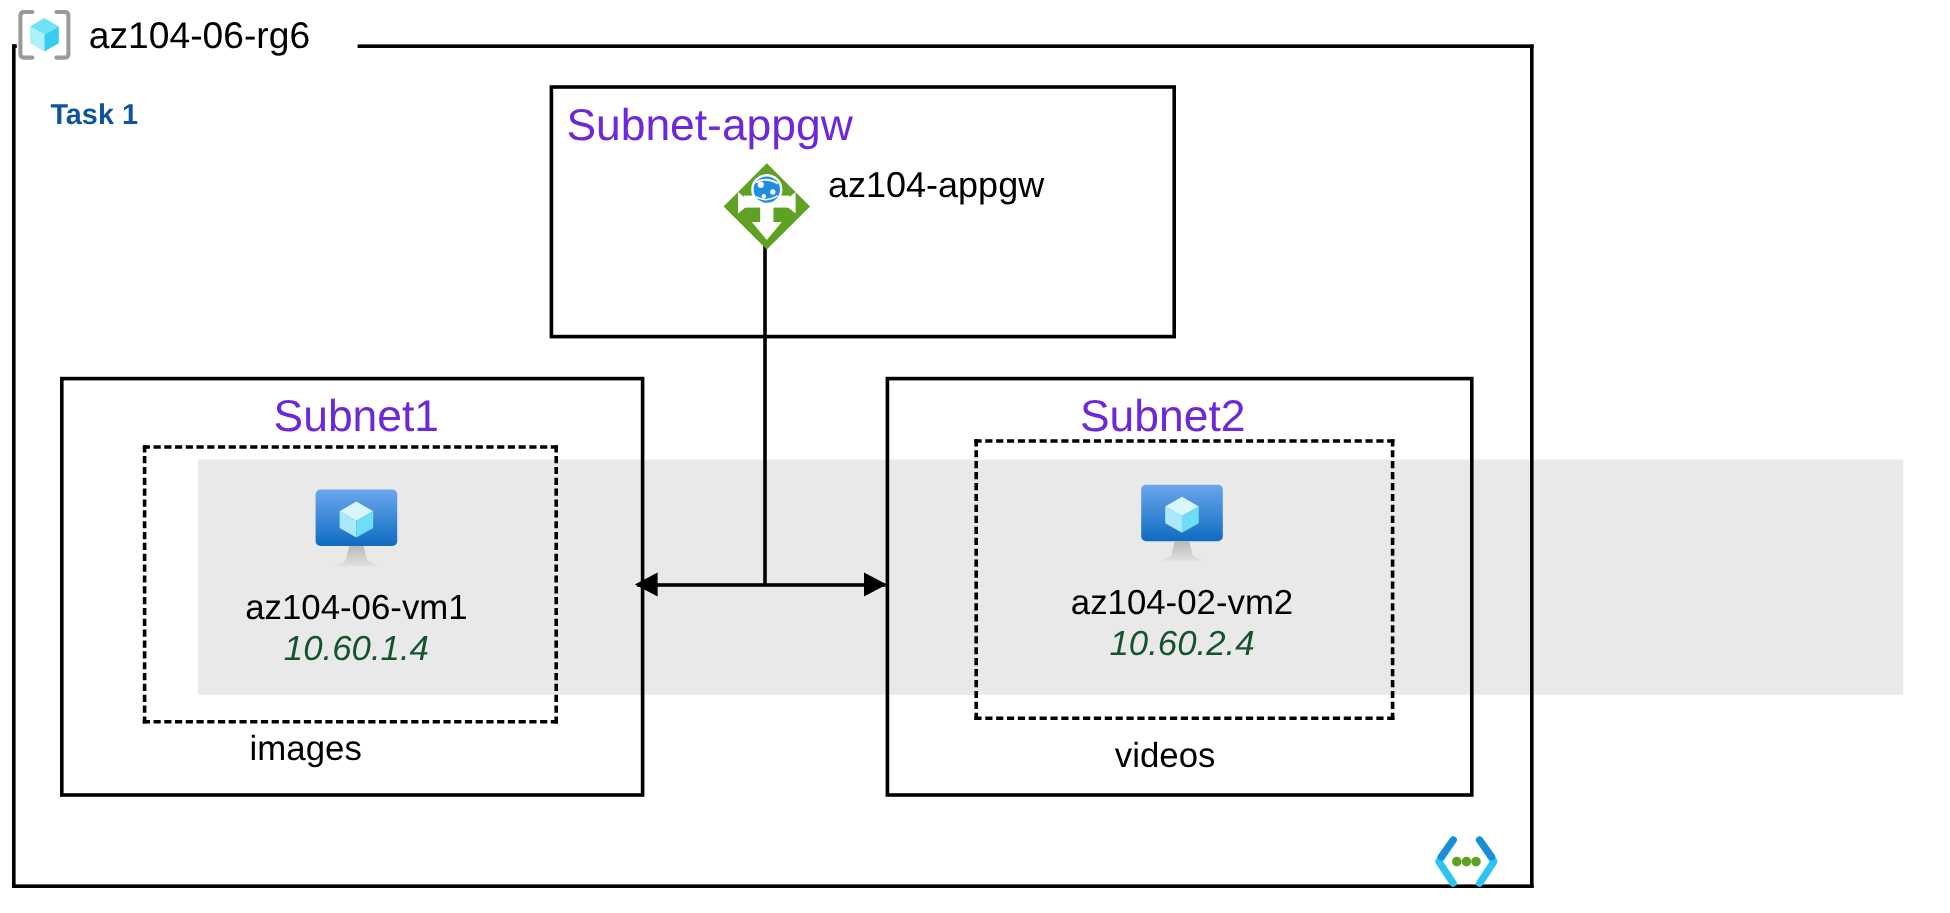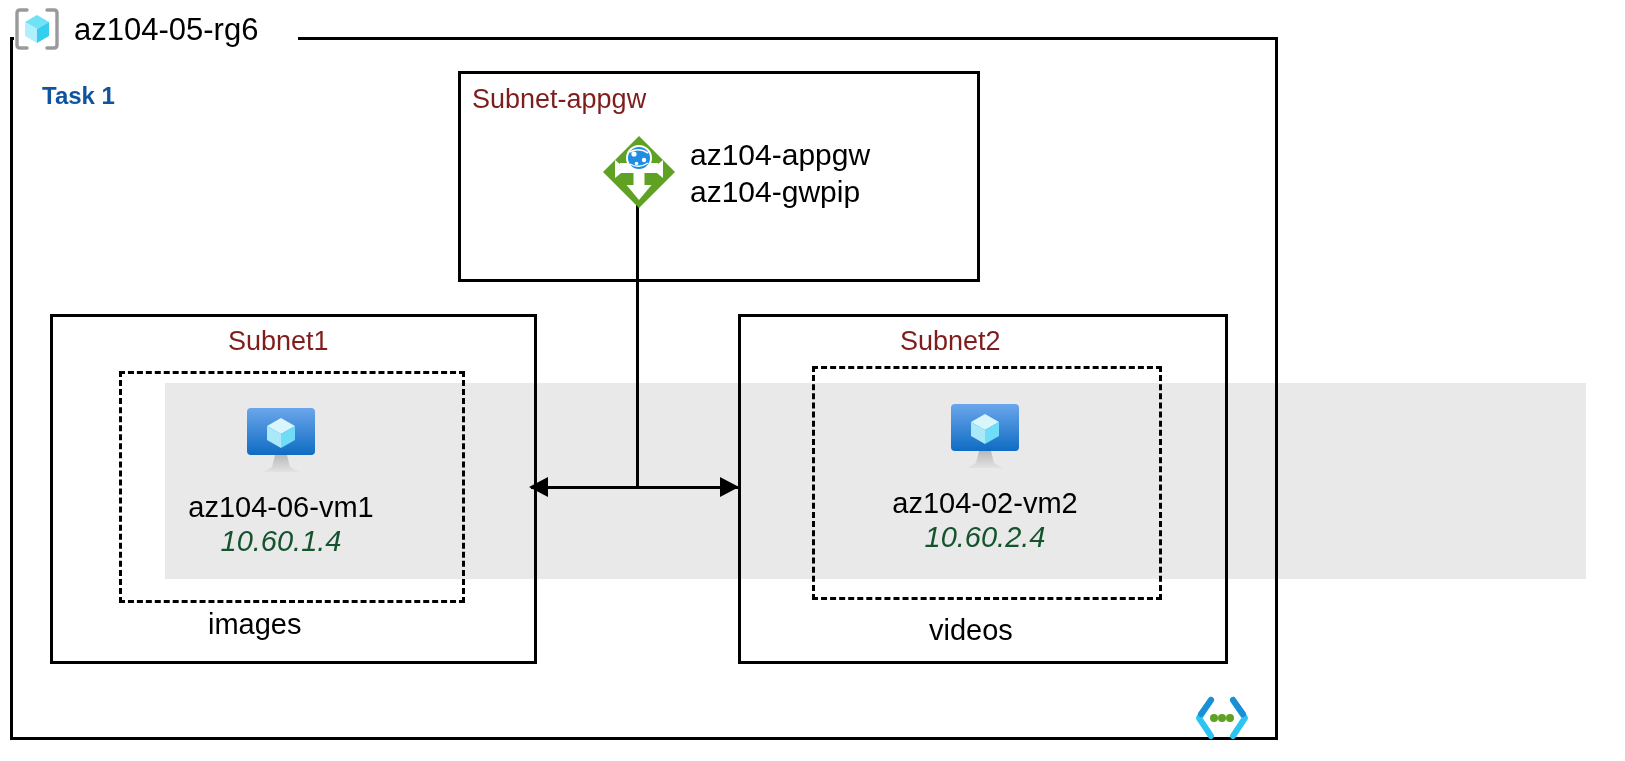--- a/index.html
+++ b/index.html
@@ -133,22 +133,22 @@
   }
   #subnet2-box {
     left: 738px;
     top: 314px;
     width: 484px;
     height: 344px;
   }
 
   .subnet-title {
     position: absolute;
-    font-size: 27px;
-    color: #7f1d1d;
+    font-size: 37px;
+    color: #6d28d9;
     white-space: nowrap;
     z-index: 7;
   }
   #subnet-appgw-title { left: 472px; top: 84px; }
   #subnet1-title { left: 228px; top: 326px; }
   #subnet2-title { left: 900px; top: 326px; }
 
   
   .dashed-box {
     position: absolute;
@@ -180,21 +180,21 @@
   #footer2 { left: 929px; top: 614px; }
 
   
   .vm-block {
     position: absolute;
     display: flex;
     flex-direction: column;
     align-items: center;
     z-index: 7;
   }
-  #vm1-block { left: 155px; top: 404px; width: 252px; }
+  #vm1-block { left: 171px; top: 404px; width: 252px; }
   #vm2-block { left: 859px; top: 400px; width: 252px; }
   .vm-icon { width: 76px; height: 72px; display: block; }
   .vm-name {
     font-size: 29px;
     line-height: 1.18;
     color: #000000;
     margin-top: 14px;
     white-space: nowrap;
   }
   .vm-ip {
@@ -296,21 +296,21 @@
   <div class="rg-header">
     <span>
       <svg class="rg-icon" viewBox="0 0 46 46" xmlns="http://www.w3.org/2000/svg">
         <path d="M13 4 H6 Q3 4 3 7 V39 Q3 42 6 42 H13" fill="none" stroke="#9a9a9a" stroke-width="3.4" stroke-linecap="round"></path>
         <path d="M33 4 H40 Q43 4 43 7 V39 Q43 42 40 42 H33" fill="none" stroke="#9a9a9a" stroke-width="3.4" stroke-linecap="round"></path>
         <polygon points="23,9 35,16 23,23 11,16" fill="#6fe2f7"></polygon>
         <polygon points="11,16 23,23 23,37 11,30" fill="#aef0fb"></polygon>
         <polygon points="35,16 35,30 23,37 23,23" fill="#35cdf0"></polygon>
       </svg>
     </span>
-    <span class="rg-title">az104-05-rg6</span>
+    <span class="rg-title">az104-06-rg6</span>
   </div>
 
   <div class="task-label">Task 1</div>
 
   <div class="subnet-box" id="subnet-appgw-box"></div>
   <div class="subnet-title" id="subnet-appgw-title">Subnet-appgw</div>
 
   <div id="appgw-block">
     <span>
       <svg class="appgw-icon" viewBox="0 0 78 78" xmlns="http://www.w3.org/2000/svg">
@@ -329,21 +329,20 @@
         <circle cx="39" cy="25" r="11" fill="#1f8ee0"></circle>
         <circle cx="34" cy="21" r="2.6" fill="#ffffff"></circle>
         <circle cx="44" cy="27" r="2.2" fill="#ffffff"></circle>
         <circle cx="36.5" cy="30.5" r="1.8" fill="#ffffff"></circle>
         <path d="M30 19 Q39 14 48 20" stroke="#ffffff" stroke-width="1.6" fill="none"></path>
         <path d="M30 31 Q39 36 48 30" stroke="#ffffff" stroke-width="1.4" fill="none"></path>
       </svg>
     </span>
     <span class="appgw-labels">
       <span class="appgw-name">az104-appgw</span>
-      <span class="appgw-name">az104-gwpip</span>
     </span>
   </div>
 
   <div class="conn-vertical"></div>
   <div class="conn-horizontal"></div>
   <div class="arrow-left"></div>
   <div class="arrow-right"></div>
 
   <div class="subnet-box" id="subnet1-box"></div>
   <div class="subnet-title" id="subnet1-title">Subnet1</div>

